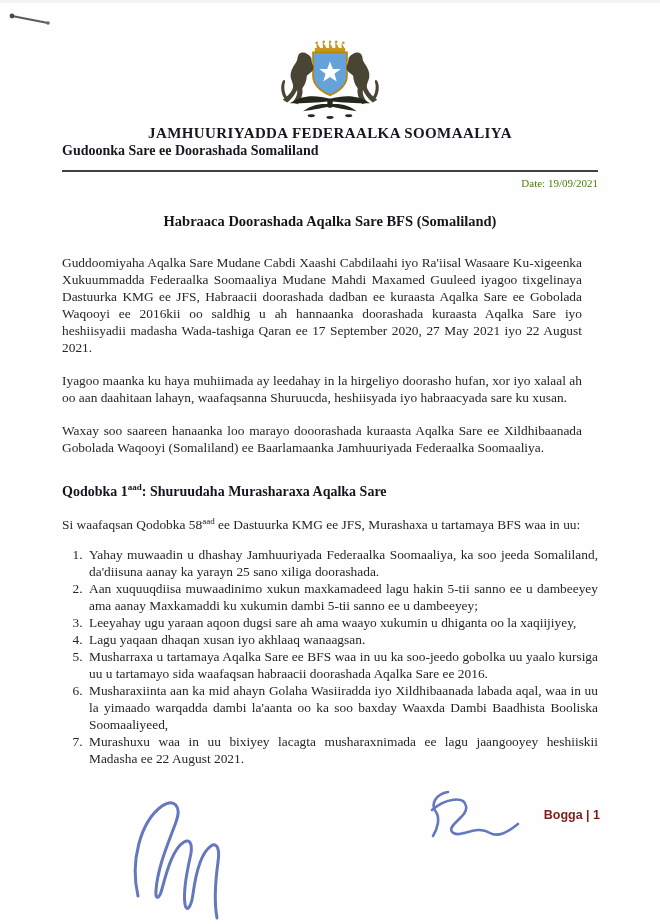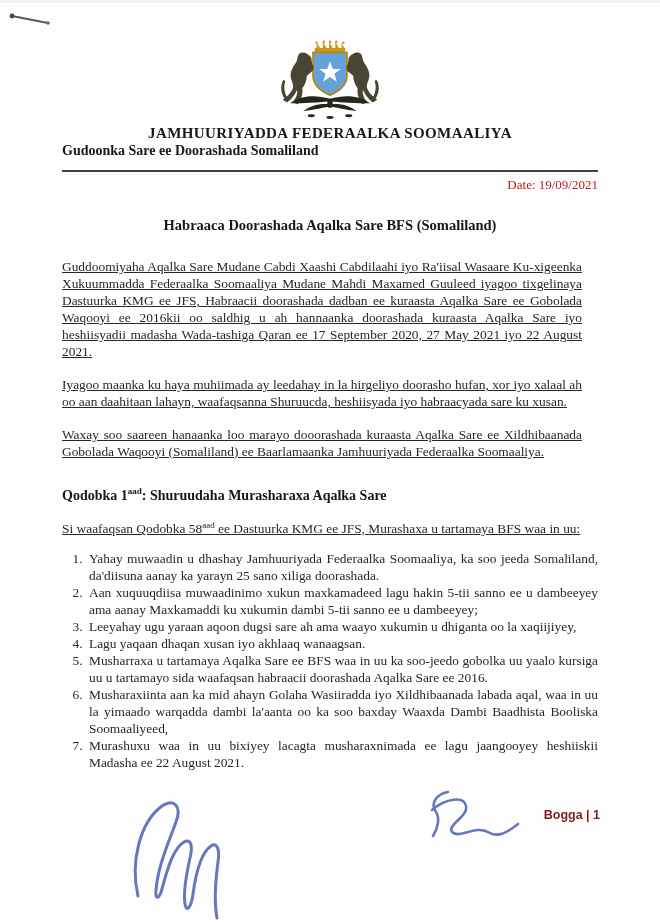--- a/index.html
+++ b/index.html
@@ -25,30 +25,29 @@
   }
   .org-subtitle{
     text-align:left;font-weight:bold;font-size:14px;
     color:#17171f;margin-top:1px;
   }
   .rule{
     border:none;border-top:2px solid #3f3f44;
     margin:11px 0 0 0;
   }
   .date-line{
-    text-align:right;font-size:13px;color:#b91c1c;margin-top:5px;
+    text-align:right;font-size:11px;color:#4d7c0f;margin-top:5px;
   }
   .doc-title{
     text-align:center;font-weight:bold;font-size:14.5px;
     color:#15151d;margin:24px 0 0 0;
   }
   .para{
     font-size:13.4px;line-height:17px;text-align:justify;
     margin:16px 16px 0 0;
-    text-decoration:underline;
   }
   .para.first{margin-top:24px;}
   .section-heading{
     font-size:14px;font-weight:bold;color:#15151d;
     margin:28px 0 0 0;
   }
   sup{font-size:9px;line-height:0;}
   .req-list{
     margin:13px 0 0 0;padding:0 0 0 24px;
     font-size:13.4px;line-height:17px;

